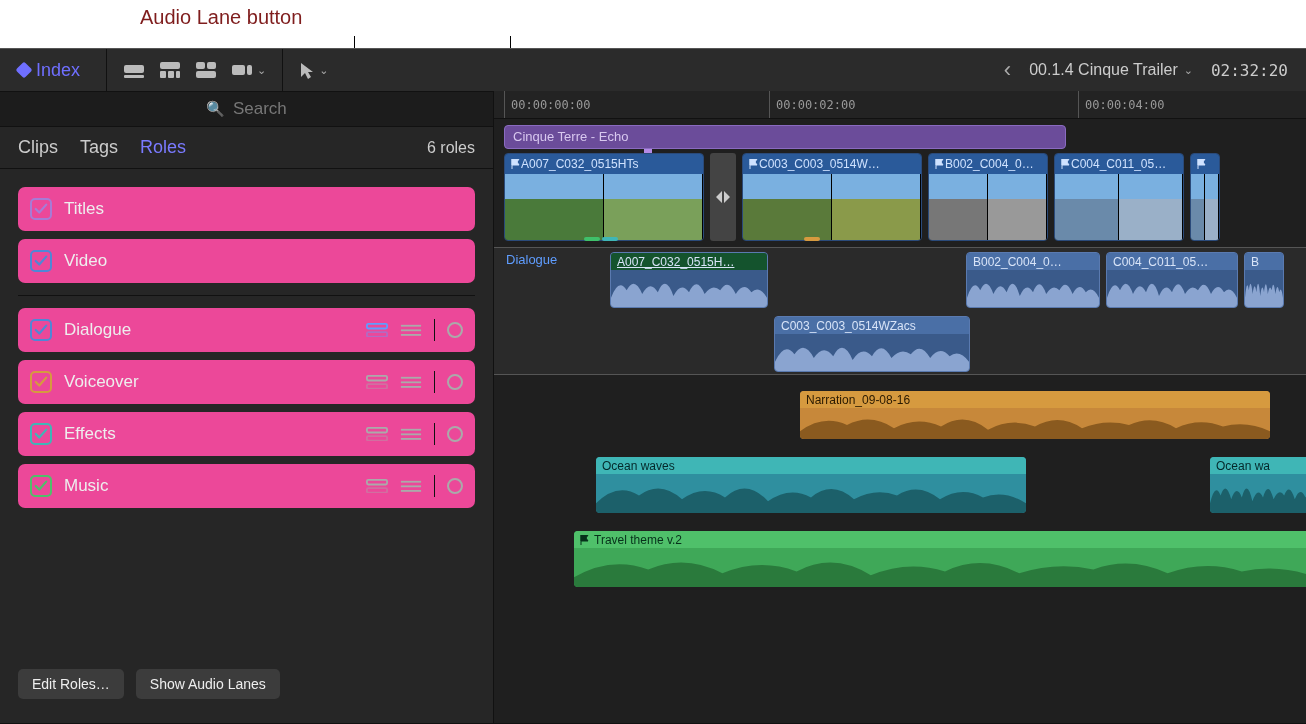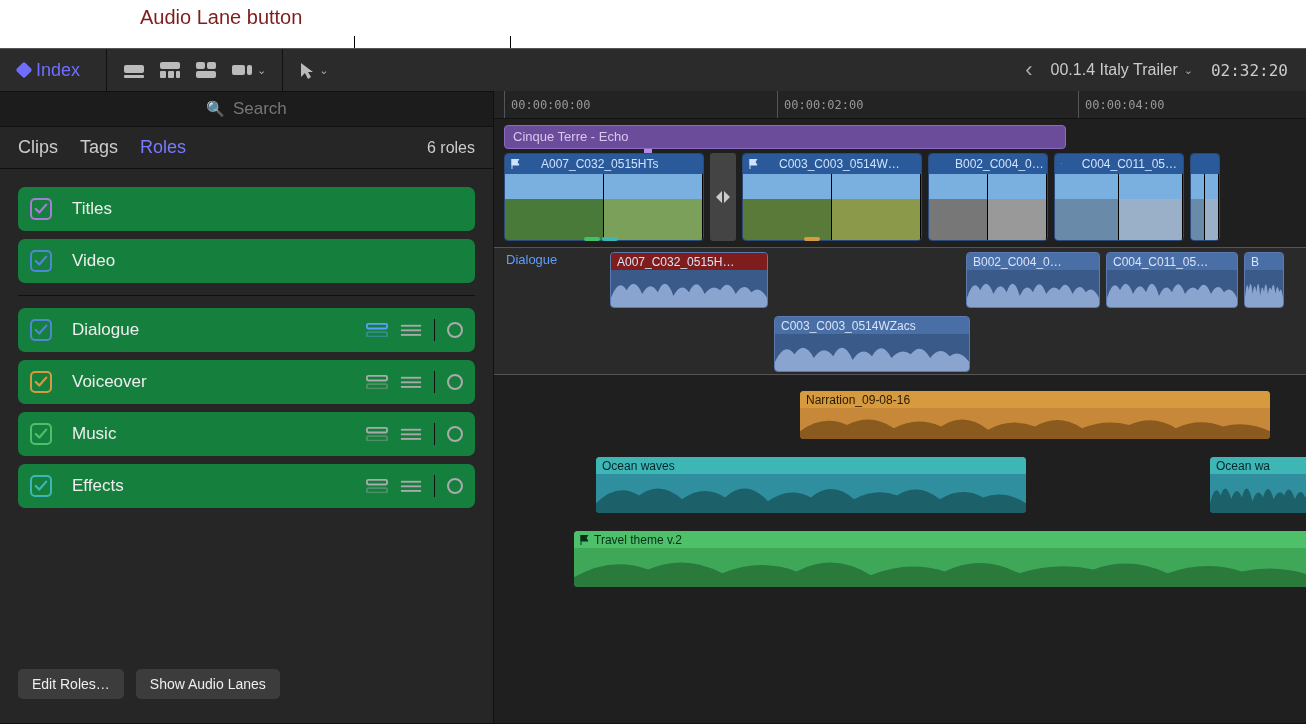--- a/index.html
+++ b/index.html
@@ -48,22 +48,22 @@
   
   .search-bar { height:36px; margin:0; background:#1c1c1c; border-top:1px solid #111; border-bottom:1px solid #111;
     display:flex; align-items:center; justify-content:center; color:#777; font-size:17px; gap:8px;}
   .search-bar .mag { font-size:15px; }
   .tab-row { display:flex; align-items:center; padding:10px 18px 10px 18px; gap:22px; border-bottom:1px solid #111;}
   .tab { font-size:18px; color:#ccc; cursor:default;}
   .tab.active { color:#7a7aff; }
   .tab-row .count { margin-left:auto; color:#ccc; font-size:16px;}
   .roles-list { padding:18px 18px 0 18px; display:flex; flex-direction:column; gap:8px; }
   .role-row {
-    height:44px; background:#15803d; border-radius:7px;
-    display:flex; align-items:center; padding:0 12px; gap:20px;
+    height:44px; background:#ec4899; border-radius:7px;
+    display:flex; align-items:center; padding:0 12px; gap:12px;
   }
   .role-check {
     width:22px; height:22px; border-radius:5px; border:2px solid; display:flex; align-items:center; justify-content:center;
   }
   .role-check svg { width:14px; height:14px; }
   .role-name { font-size:17px; color:#eee; }
   .role-sep { height:1px; background:#111; margin:4px 0;}
   .role-controls { margin-left:auto; display:flex; align-items:center; gap:12px;}
   .lane-ico, .subrole-ico { width:22px; height:16px; display:flex; align-items:center; justify-content:center;}
   .lane-ico svg, .subrole-ico svg { stroke:#aaa; fill:none; }
@@ -76,21 +76,21 @@
   
   .ruler { height:28px; background:#232323; border-bottom:1px solid #111; position:relative; font-family:"SF Mono",Menlo,monospace; color:#999; font-size:12px;}
   .ruler .tick { position:absolute; top:0; height:100%; border-left:1px solid #555; padding-left:6px; line-height:28px;text-align:right;}
   .tracks { position:absolute; left:0; right:0; top:28px; bottom:0; }
   
   .title-clip { position:absolute; left:10px; top:6px; height:24px; background:#6b4c9a; border:1px solid #8a6bc0; border-radius:4px; color:#d8c8ef; font-size:13px; padding:3px 8px;}
   .marker-dot { position:absolute; width:8px; height:6px; background:#b48ae6;}
   
   .video-row { position:absolute; top:34px; height:88px; left:10px; right:0; display:flex; gap:6px;}
   .vclip { position:relative; border-radius:4px; overflow:hidden; border:1px solid #2a4a7a; background:#1a2a3a; display:flex; flex-direction:column;}
-  .vclip-hdr { height:20px; background:#2a5a9a; color:#cfe2ff; font-size:12px; padding:2px 6px; white-space:nowrap; overflow:hidden; display:flex; align-items:center; gap:20px;}
+  .vclip-hdr { height:20px; background:#2a5a9a; color:#cfe2ff; font-size:12px; padding:2px 6px; white-space:nowrap; overflow:hidden; display:flex; align-items:center; gap:0;}
   .thumbbar { flex:1; display:flex;}
   .thumb { flex:1; background:#4a6a3a; border-right:1px solid #000;}
   .marker-line { position:absolute; bottom:0; height:3px;}
   
   .lane-box { position:absolute; left:0; right:0; border-top:1px solid #555; border-bottom:1px solid #555; background:#2a2a2a; }
   .lane-label { position:absolute; top:4px; left:12px; font-size:13px;}
   .aclip { position:absolute; border-radius:4px; overflow:hidden; color:#0a0a0a; font-size:12px;}
   .aclip .hdr { height:17px; padding:1px 6px; white-space:nowrap; overflow:hidden; display:flex; align-items:center; gap:4px;}
   .aclip .wave { height:calc(100% - 17px);}
   .wave svg { width:100%; height:100%; display:block;}
@@ -141,21 +141,21 @@
     <div class="arrow-menu">
       <svg width="16" height="18">
           <path d="M2 2 L2 16 L6 12 L9 18 L12 16 L9 11 L14 11 Z"></path>
         </svg>
       <span class="caret-down">⌄</span>
     </div>
     <div class="spacer"></div>
     <div class="toolbar-right">
       <span class="chev">‹</span>
       <div class="project-menu">
-        <span>00.1.4 Italy Trailer</span>
+        <span>00.1.4 Cinque Trailer</span>
         <span class="caret-down">⌄</span>
       </div>
       <span class="timecode-disp">02:32:20</span>
     </div>
   </div>
 
   <div class="body-row">
 
     <div class="sidebar">
       <div class="search-bar">
@@ -230,51 +230,51 @@
                   <line x1="1" y1="3" x2="23" y2="3" stroke-width="2"></line>
                   <line x1="1" y1="8" x2="23" y2="8" stroke-width="2"></line>
                   <line x1="1" y1="13" x2="23" y2="13" stroke-width="2"></line>
                 </svg>
               </div>
               <div class="ctrl-div"></div>
               <div class="focus-circle"></div>
             </div>
           </div>
           <div class="role-row">
-            <div class="role-check" style="border-color: rgb(79, 192, 106); color: rgb(79, 192, 106);">
-              <svg viewBox="0 0 16 16">
-                <path d="M2 8 L6 12 L14 3" fill="none" stroke="currentColor" stroke-width="2.5" stroke-linecap="round" stroke-linejoin="round"></path>
-              </svg>
-            </div>
-            <span class="role-name">Music</span>
+            <div class="role-check" style="border-color: rgb(63, 182, 182); color: rgb(63, 182, 182);">
+              <svg viewBox="0 0 16 16">
+                <path d="M2 8 L6 12 L14 3" fill="none" stroke="currentColor" stroke-width="2.5" stroke-linecap="round" stroke-linejoin="round"></path>
+              </svg>
+            </div>
+            <span class="role-name">Effects</span>
             <div class="role-controls">
               <div class="lane-ico">
                 <svg viewBox="0 0 24 16">
                   <rect x="1" y="1" width="22" height="5" rx="1.5" stroke-width="2"></rect>
                   <rect x="1" y="10" width="22" height="5" rx="1.5" stroke-width="2" stroke-opacity="0.4"></rect>
                 </svg>
               </div>
               <div class="subrole-ico">
                 <svg viewBox="0 0 24 16">
                   <line x1="1" y1="3" x2="23" y2="3" stroke-width="2"></line>
                   <line x1="1" y1="8" x2="23" y2="8" stroke-width="2"></line>
                   <line x1="1" y1="13" x2="23" y2="13" stroke-width="2"></line>
                 </svg>
               </div>
               <div class="ctrl-div"></div>
               <div class="focus-circle"></div>
             </div>
           </div>
           <div class="role-row">
-            <div class="role-check" style="border-color: rgb(63, 182, 182); color: rgb(63, 182, 182);">
-              <svg viewBox="0 0 16 16">
-                <path d="M2 8 L6 12 L14 3" fill="none" stroke="currentColor" stroke-width="2.5" stroke-linecap="round" stroke-linejoin="round"></path>
-              </svg>
-            </div>
-            <span class="role-name">Effects</span>
+            <div class="role-check" style="border-color: rgb(79, 192, 106); color: rgb(79, 192, 106);">
+              <svg viewBox="0 0 16 16">
+                <path d="M2 8 L6 12 L14 3" fill="none" stroke="currentColor" stroke-width="2.5" stroke-linecap="round" stroke-linejoin="round"></path>
+              </svg>
+            </div>
+            <span class="role-name">Music</span>
             <div class="role-controls">
               <div class="lane-ico">
                 <svg viewBox="0 0 24 16">
                   <rect x="1" y="1" width="22" height="5" rx="1.5" stroke-width="2"></rect>
                   <rect x="1" y="10" width="22" height="5" rx="1.5" stroke-width="2" stroke-opacity="0.4"></rect>
                 </svg>
               </div>
               <div class="subrole-ico">
                 <svg viewBox="0 0 24 16">
                   <line x1="1" y1="3" x2="23" y2="3" stroke-width="2"></line>
@@ -289,21 +289,21 @@
         </div>
       <div class="sb-footer">
         <button class="sb-btn">Edit Roles…</button>
         <button class="sb-btn">Show Audio Lanes</button>
       </div>
     </div>
 
     <div class="timeline">
       <div class="ruler" id="ruler">
           <div class="tick" style="left: 10px;">00:00:00:00</div>
-          <div class="tick" style="left: 283px;">00:00:02:00</div>
+          <div class="tick" style="left: 275px;">00:00:02:00</div>
           <div class="tick" style="left: 584px;">00:00:04:00</div>
         </div>
       <div class="tracks" id="tracks">
           <div class="title-clip" style="width: 562px;">Cinque Terre - Echo</div>
           <div class="marker-dot" style="left: 150px; top: 30px;"></div>
           <div class="video-row">
             <div class="vclip" style="width: 200px;">
               <div class="vclip-hdr">
                 <svg class="flag-ico" viewBox="0 0 10 10" style="color:#cfe2ff">
                   <path d="M1 0 h7 l-2 3 l2 3 h-7 z M1 0 v10" stroke="currentColor" fill="currentColor"></path>
@@ -368,21 +368,21 @@
                 <div class="thumb" style="background: linear-gradient(rgb(122, 176, 224) 0%, rgb(122, 176, 224) 38%, rgb(154, 176, 200) 38%);"></div>
               </div>
             </div>
           </div>
           <div class="marker-line" style="position: absolute; left: 90px; top: 118px; width: 16px; height: 4px; background: rgb(63, 192, 106); border-radius: 2px;"></div>
           <div class="marker-line" style="position: absolute; left: 108px; top: 118px; width: 16px; height: 4px; background: rgb(63, 182, 182); border-radius: 2px;"></div>
           <div class="marker-line" style="position: absolute; left: 310px; top: 118px; width: 16px; height: 4px; background: rgb(214, 154, 63); border-radius: 2px;"></div>
           <div class="lane-box" style="top: 128px; height: 128px;">
             <div class="lane-label" style="color: rgb(95, 157, 255);">Dialogue</div>
             <div class="aclip" style="left: 116px; top: 4px; width: 158px; height: 56px; background: rgb(58, 90, 138); border: 1px solid rgb(90, 122, 176);">
-              <div class="hdr" style="background:#7f1d1d;color:#d8e4f8;">A007_C032_0515H…</div>
+              <div class="hdr" style="background:#14532d;color:#d8e4f8;text-decoration:underline;">A007_C032_0515H…</div>
               <div class="wave">
                 <svg viewBox="0 0 200 40" preserveAspectRatio="none">
                   <path fill="#8aa4d0" d="M0 40 L0 30 Q10 8 20 22 Q30 6 40 26 Q50 10 60 24 Q70 4 80 28 Q90 12 100 24 Q110 6 120 26 Q130 14 140 22 Q150 8 160 26 Q170 12 180 24 Q190 16 200 30 L200 40 Z"></path>
                 </svg>
               </div>
             </div>
             <div class="aclip" style="left: 472px; top: 4px; width: 134px; height: 56px; background: rgb(58, 90, 138); border: 1px solid rgb(90, 122, 176);">
               <div class="hdr" style="background:#4a6fa6;color:#d8e4f8;">B002_C004_0…</div>
               <div class="wave">
                 <svg viewBox="0 0 200 40" preserveAspectRatio="none">

